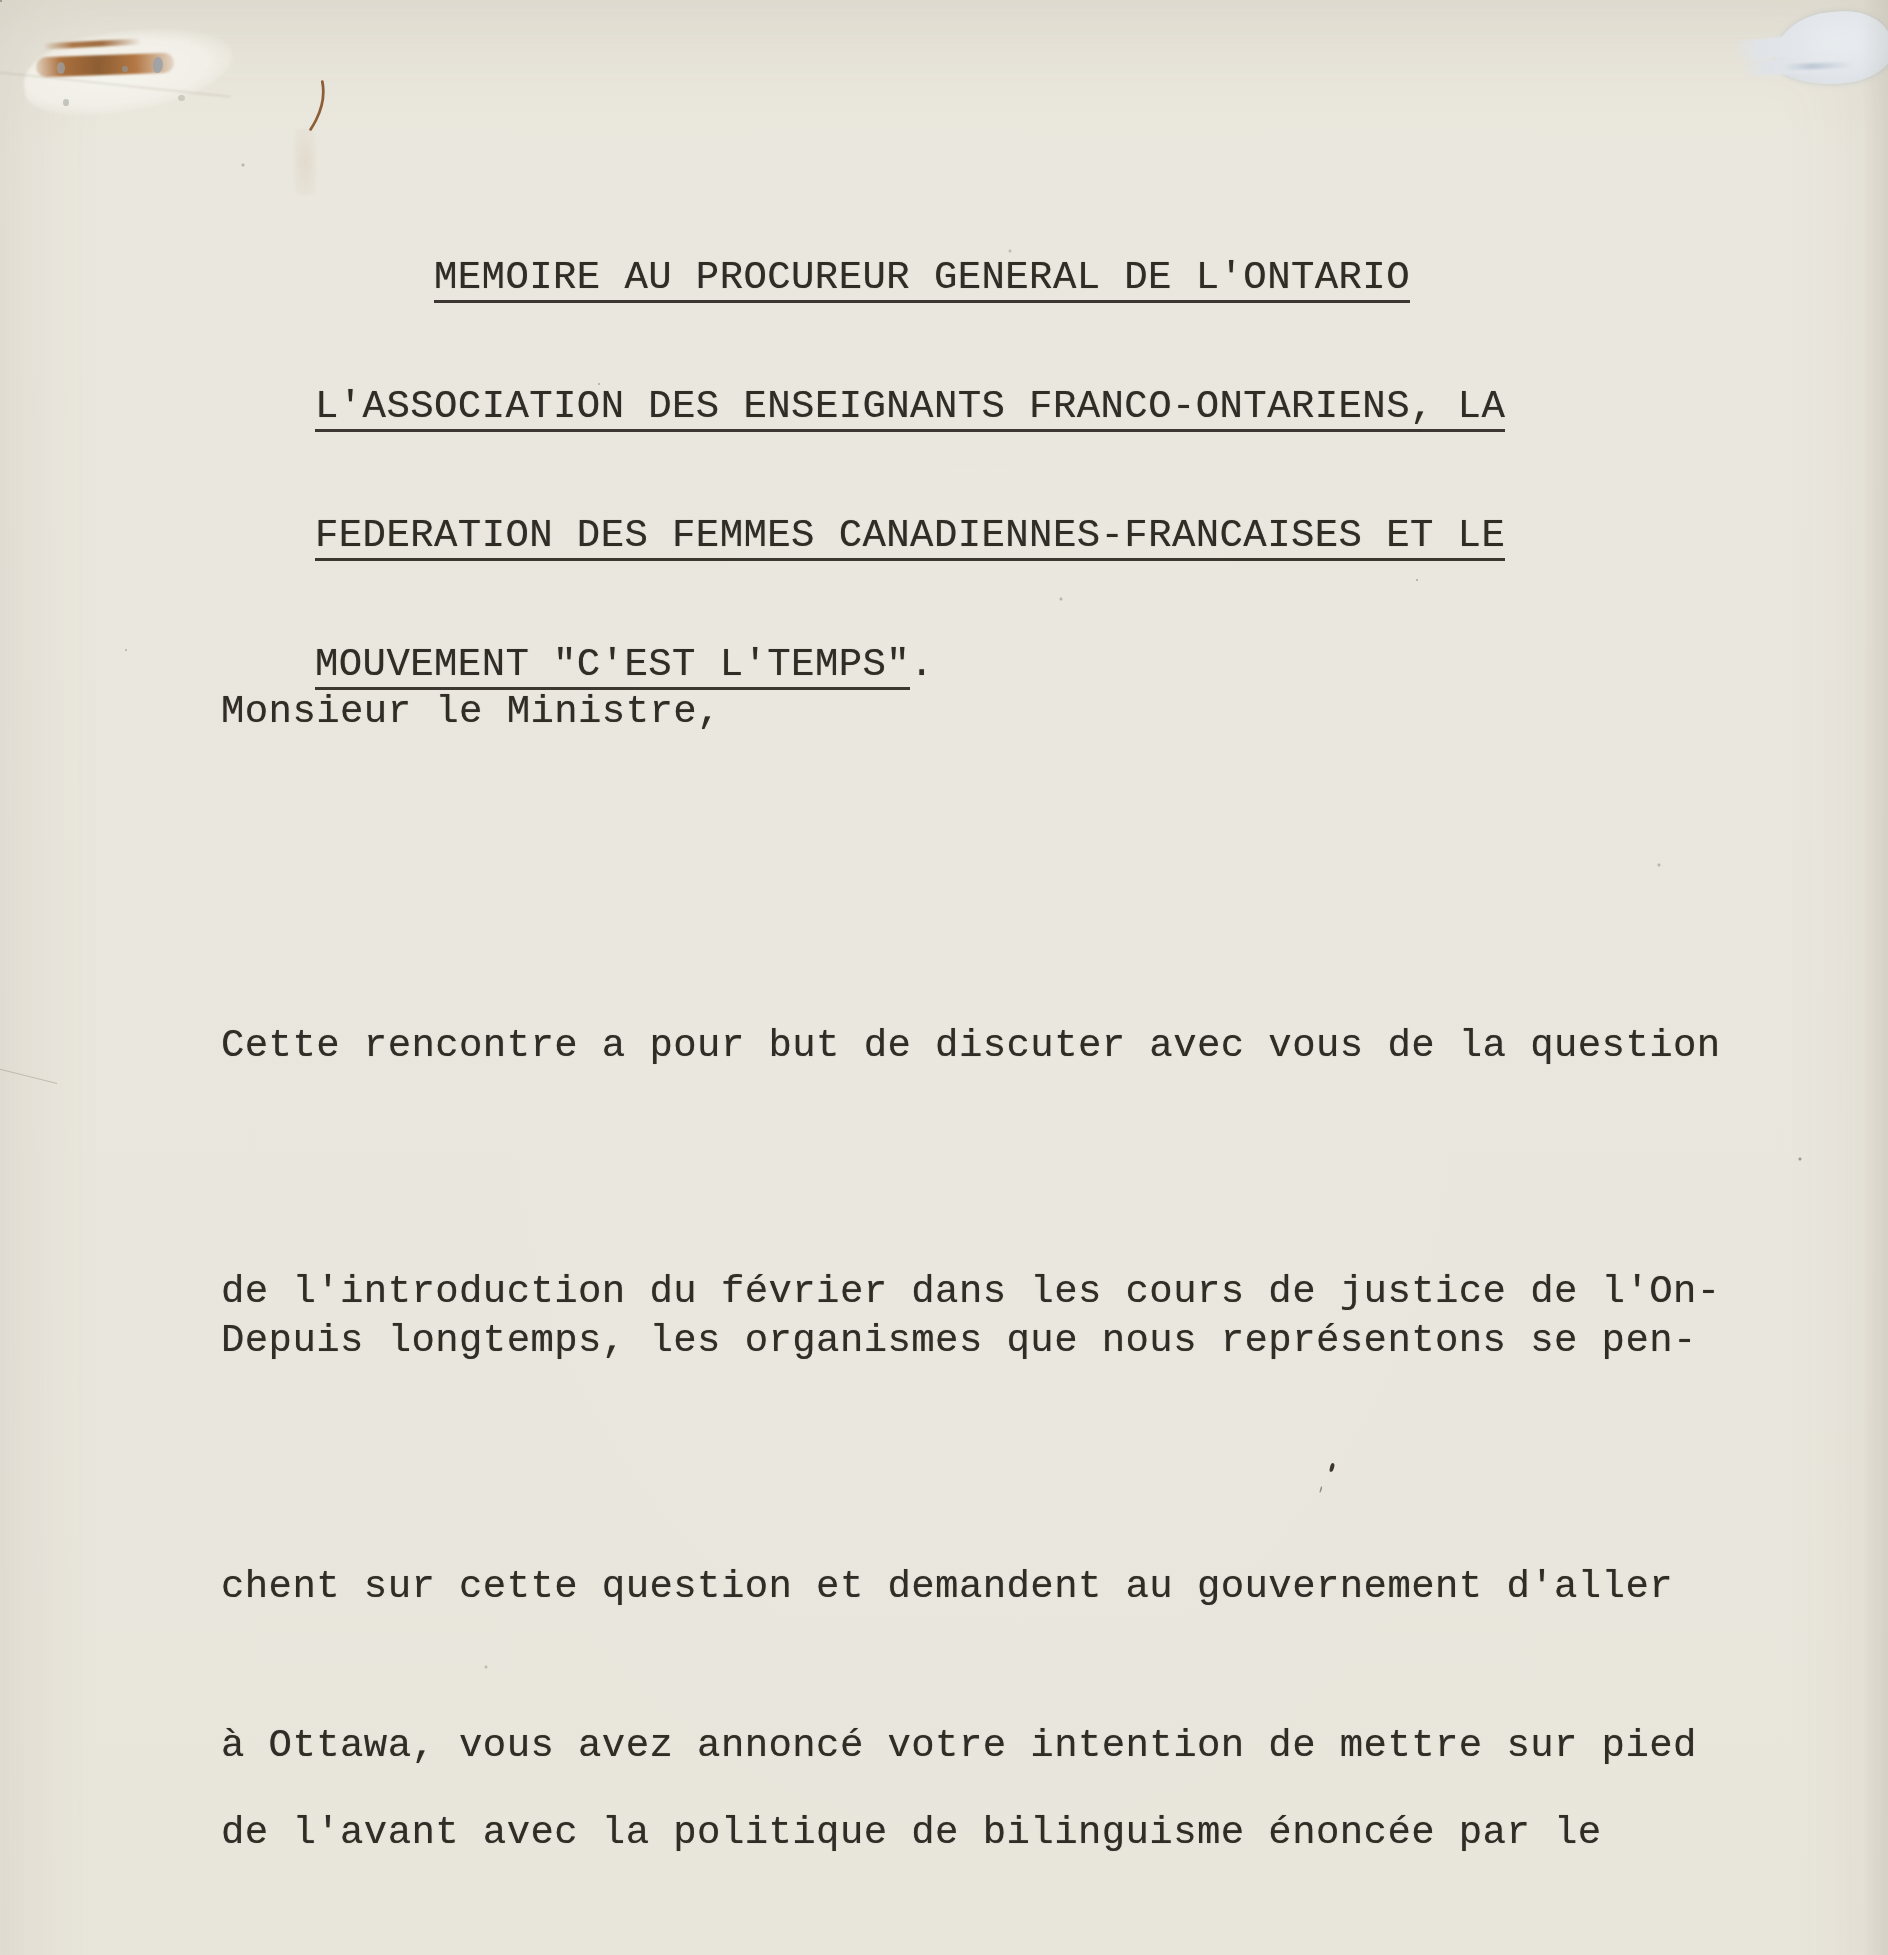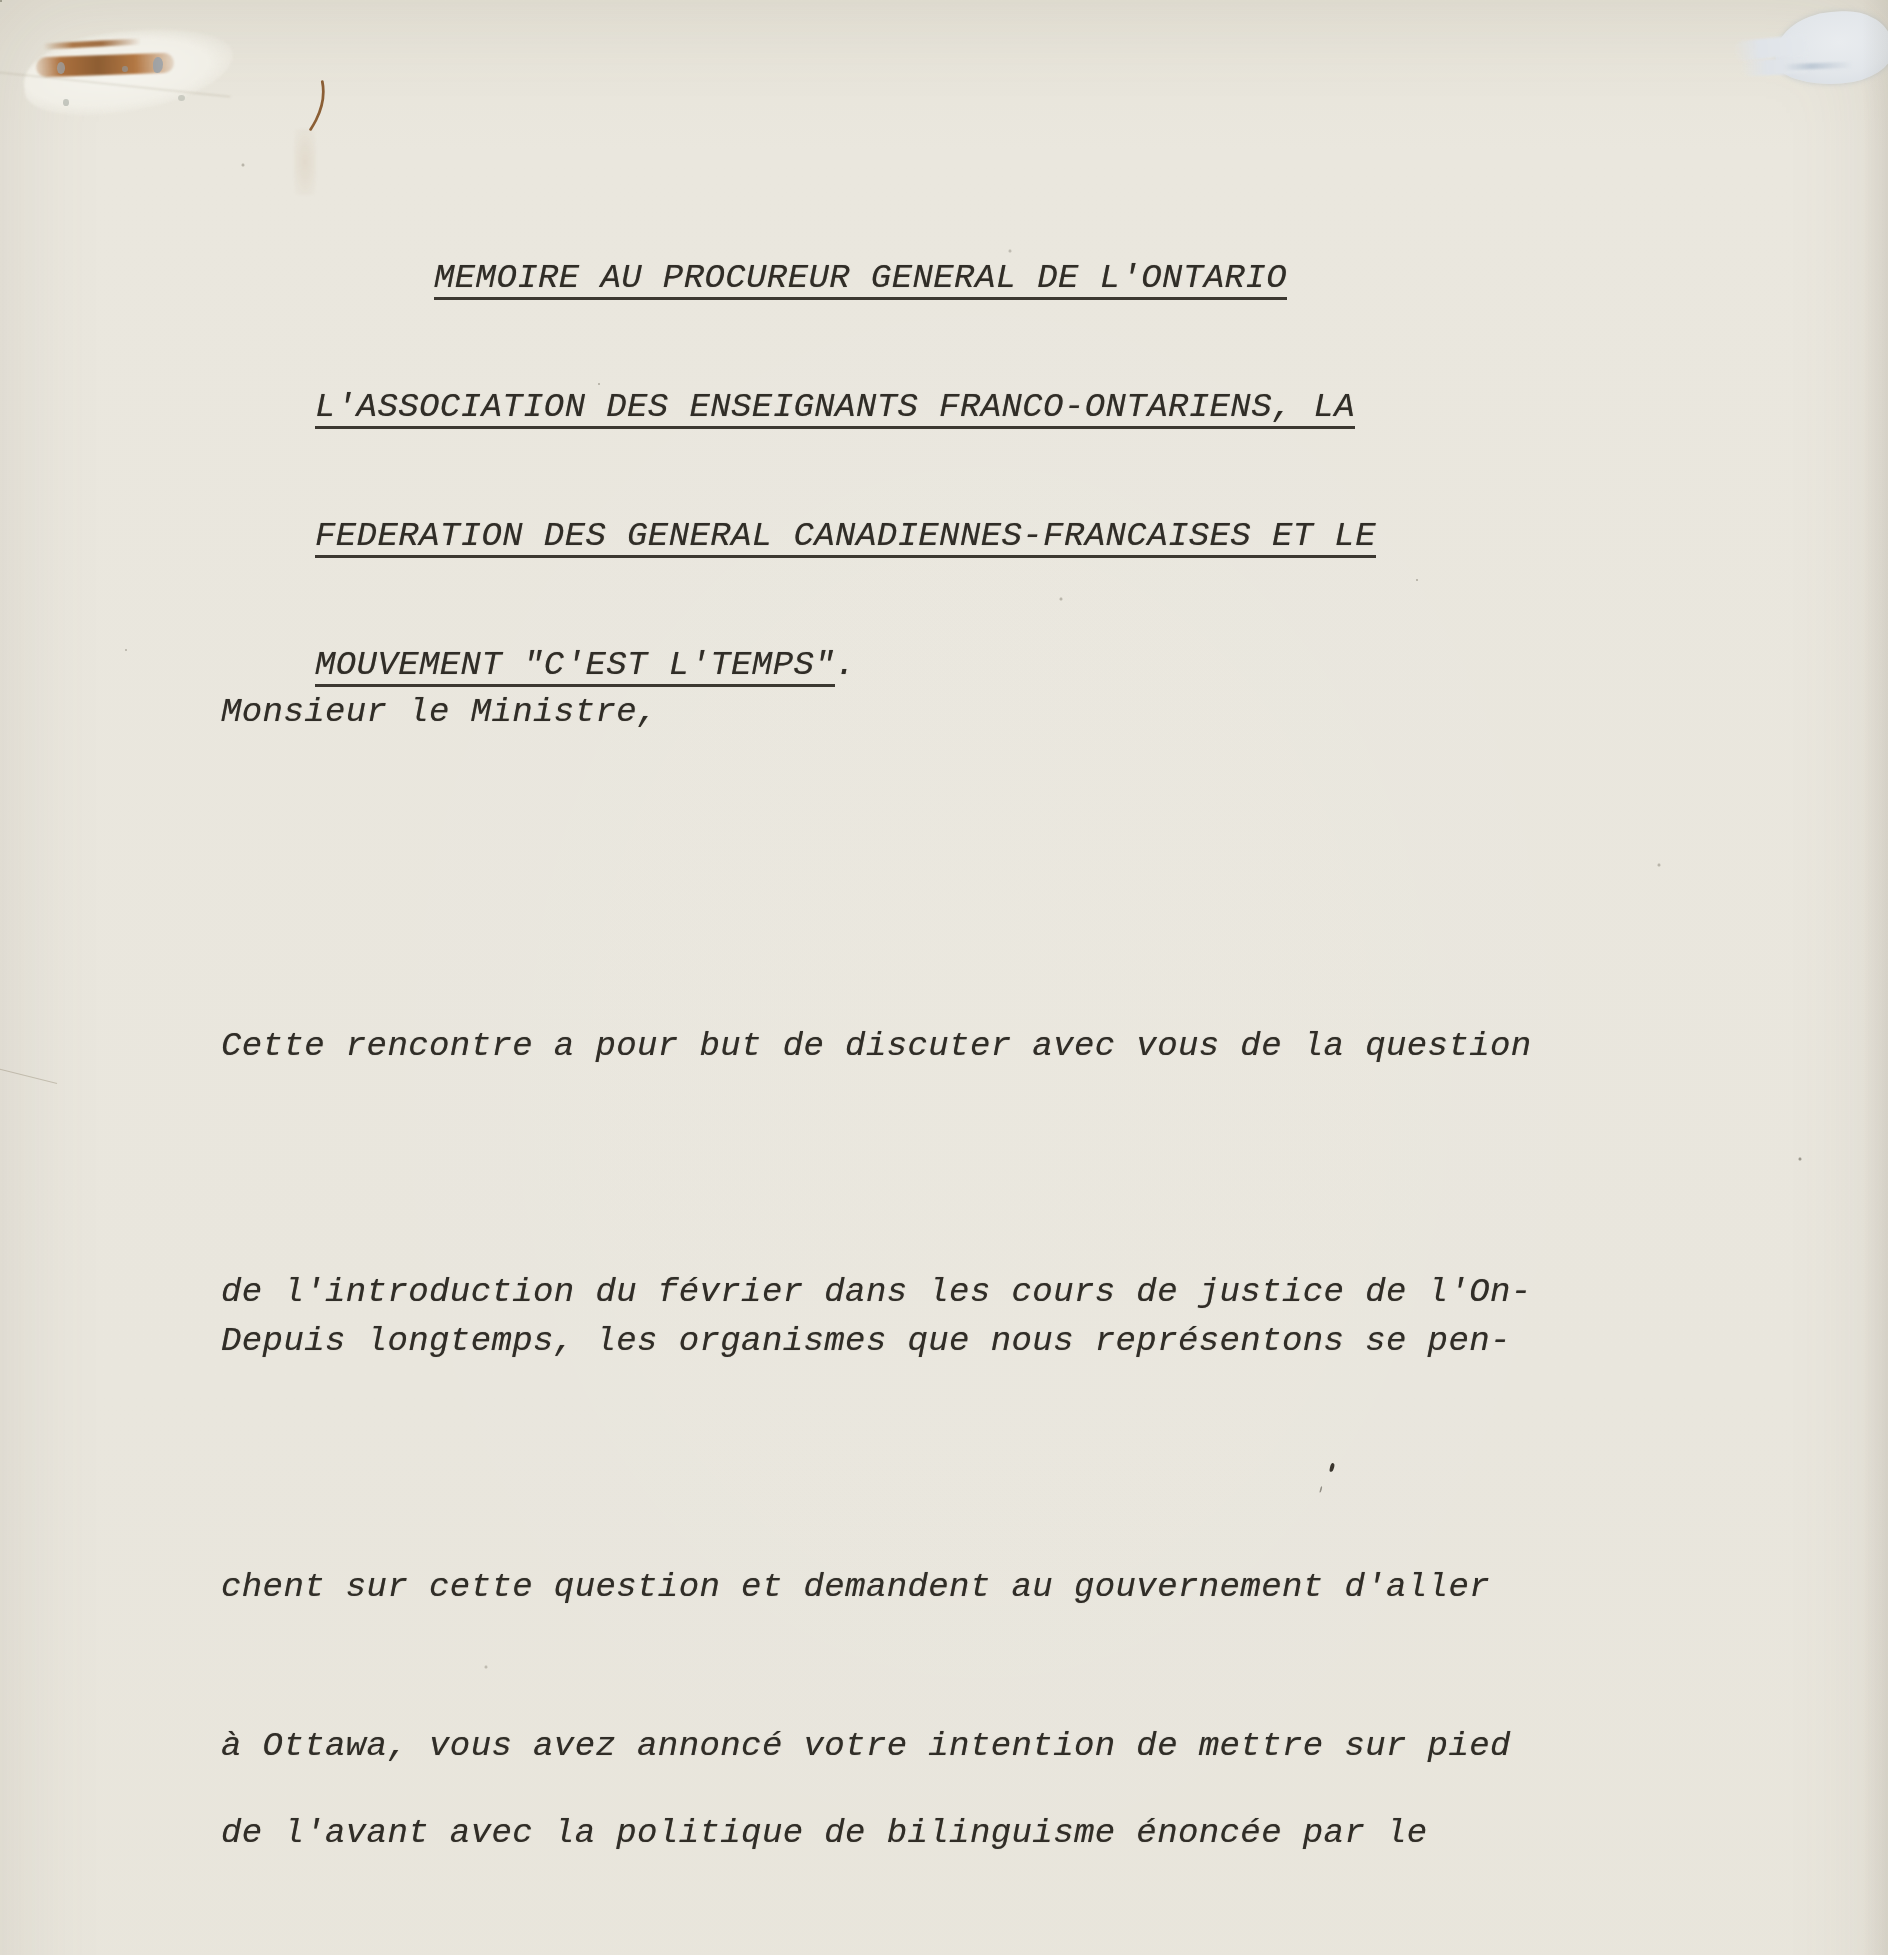--- a/index.html
+++ b/index.html
@@ -10,26 +10,25 @@
       radial-gradient(ellipse 1251px 1642px at 52% 42%, rgba(255,255,255,0.045), rgba(0,0,0,0) 70%),
       linear-gradient(180deg,#e7e4d9 0%,#eae7de 6%,#e9e6dd 55%,#e8e5db 88%,#e5e2d7 100%);
     box-shadow: inset 0 0 102px rgba(118,108,86,0.16);
     overflow:hidden;
     font-family:"Liberation Mono","DejaVu Sans Mono",monospace;
     color:#302d27;
   }
   
   .tw{
     position:absolute;
-    font-size:34px;
+    font-size:39px;
     letter-spacing:0.4px;
     white-space:pre;
     color:#302d27;
     text-shadow:0 0 0.8px rgba(48,44,36,0.55);
-    font-style:italic;
   }
   .title-block{ left:315px; top:171px; line-height:43px; }
   .t-line{height:43px;}
   .t-indent{padding-left:119px;}
   .u{ border-bottom:3.9px solid rgba(44,41,34,0.92); padding-bottom:0px; }
   .line-date{ left:221px; top:504px; line-height:82px; }
   .line-salutation{ left:221px; top:671px; line-height:82px; }
   .para-1{ left:221px; top:841px; line-height:82px; }
   .para-2{ left:221px; top:1136px; line-height:82px; }
   .para-3{ left:221px; top:1554px; line-height:77px; }
@@ -146,21 +145,21 @@
     <path d="M34 4 C 40 34, 34 70, 18 102 C 14 110, 8 120, 4 126" fill="none" stroke="#7a4618" stroke-width="7" stroke-linecap="round" opacity="0.85"></path>
   </svg>
   <div class="faint-smudge"></div>
   <div class="stray-dot"></div>
   <div class="speckles"></div>
   <div class="edge-shade-right"></div>
 
   <div class="tw title-block">
     <div class="t-line t-indent"><span class="u">MEMOIRE AU PROCUREUR GENERAL DE L'ONTARIO</span></div>
     <div class="t-line"><span class="u">L'ASSOCIATION DES ENSEIGNANTS FRANCO-ONTARIENS, LA</span></div>
-    <div class="t-line"><span class="u">FEDERATION DES GENERAL CANADIENNES-FRANCAISES ET LE</span></div>
+    <div class="t-line"><span class="u">FEDERATION DES FEMMES CANADIENNES-FRANCAISES ET LE</span></div>
     <div class="t-line"><span class="u">MOUVEMENT "C'EST L'TEMPS"</span><span>.</span></div>
   </div>
 
 
   <div class="tw line-salutation">Monsieur le Ministre,</div>
 
   <div class="tw para-1">
     <div>Cette rencontre a pour but de discuter avec vous de la question</div>
     <div>de l'introduction du février dans les cours de justice de l'On-</div>
   </div>

